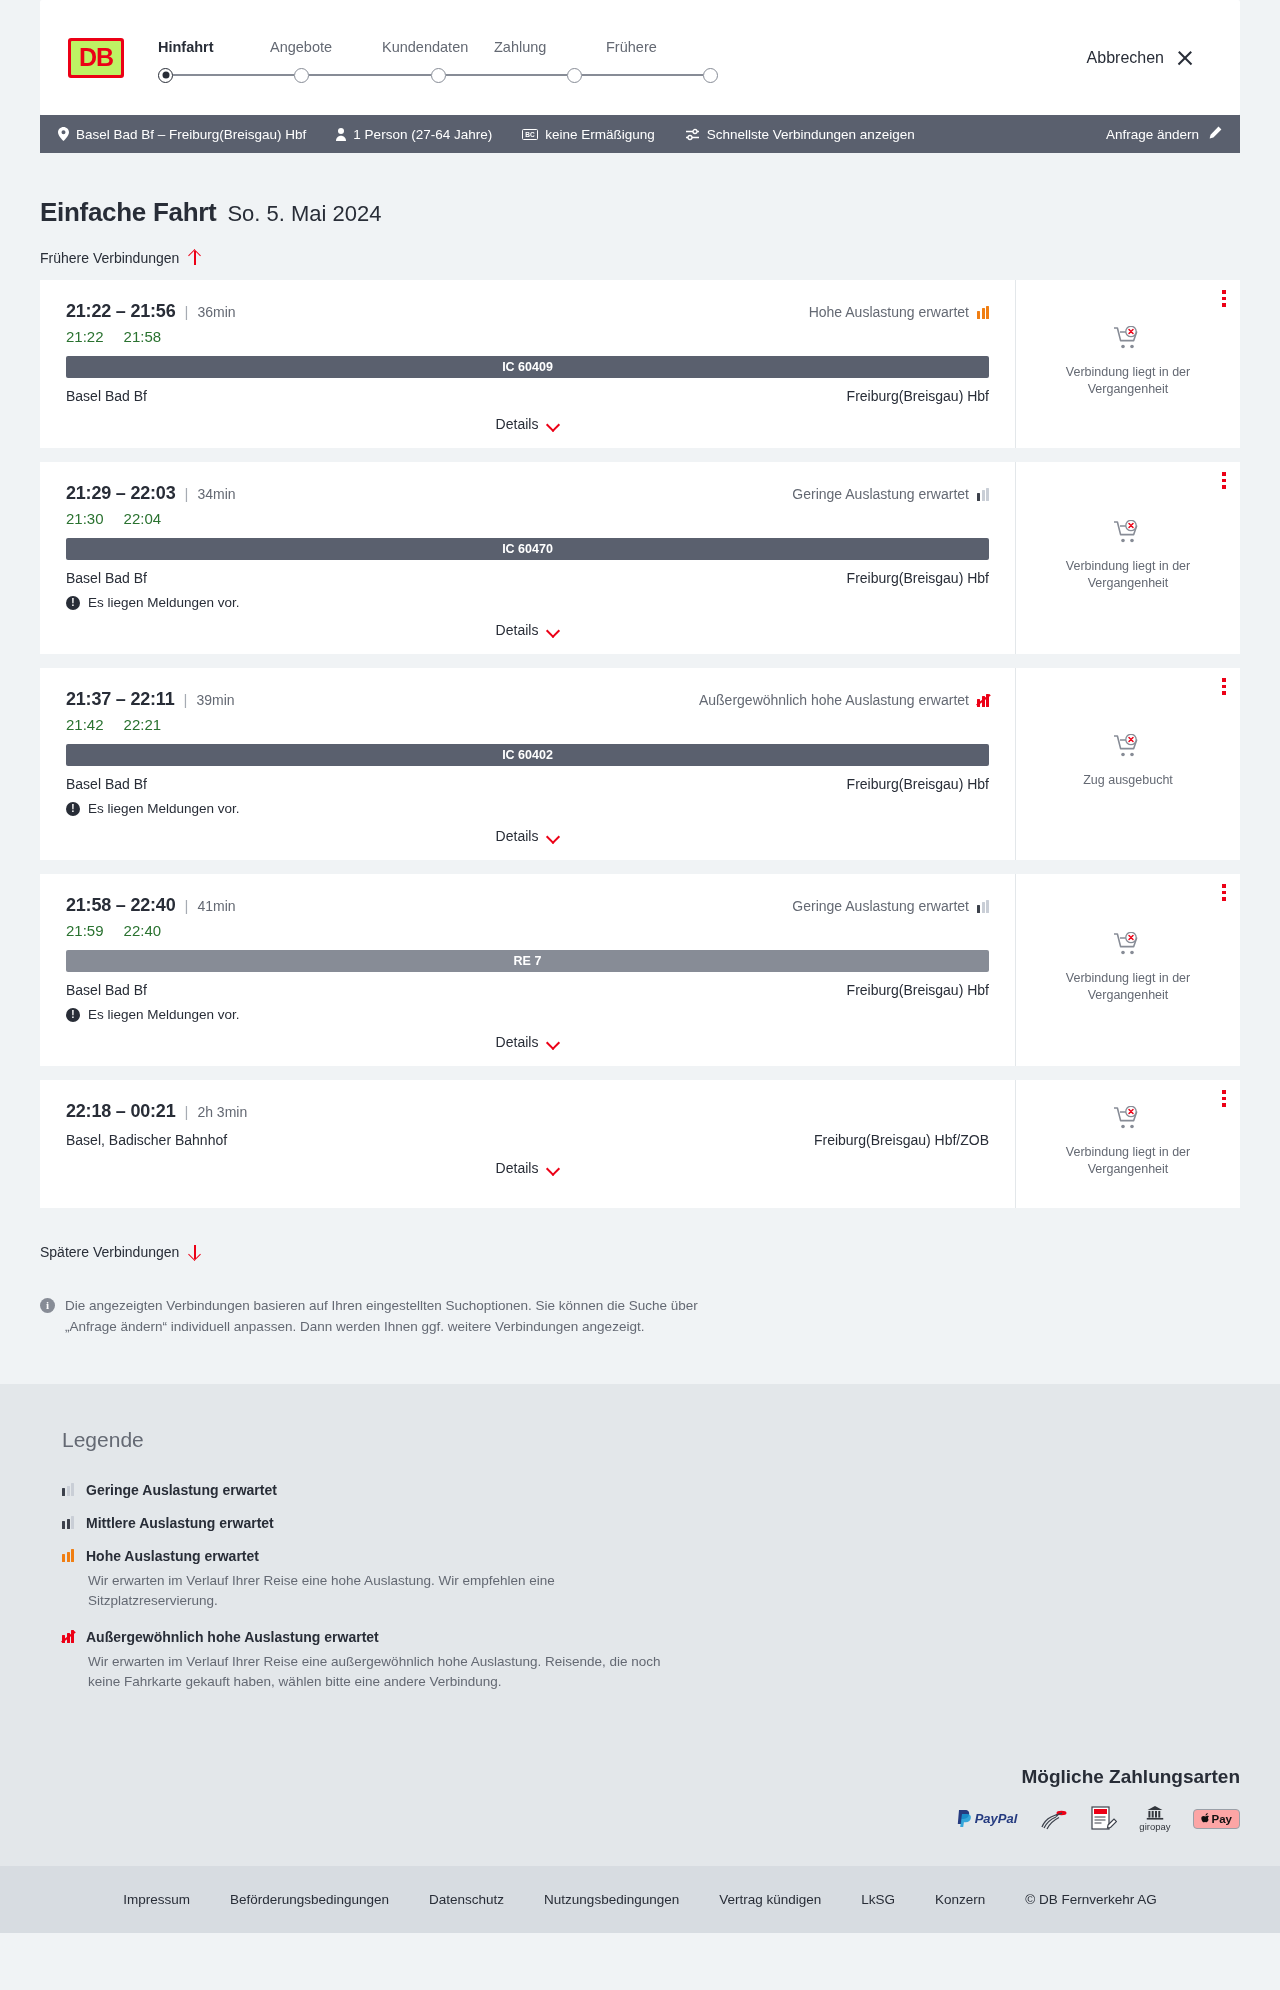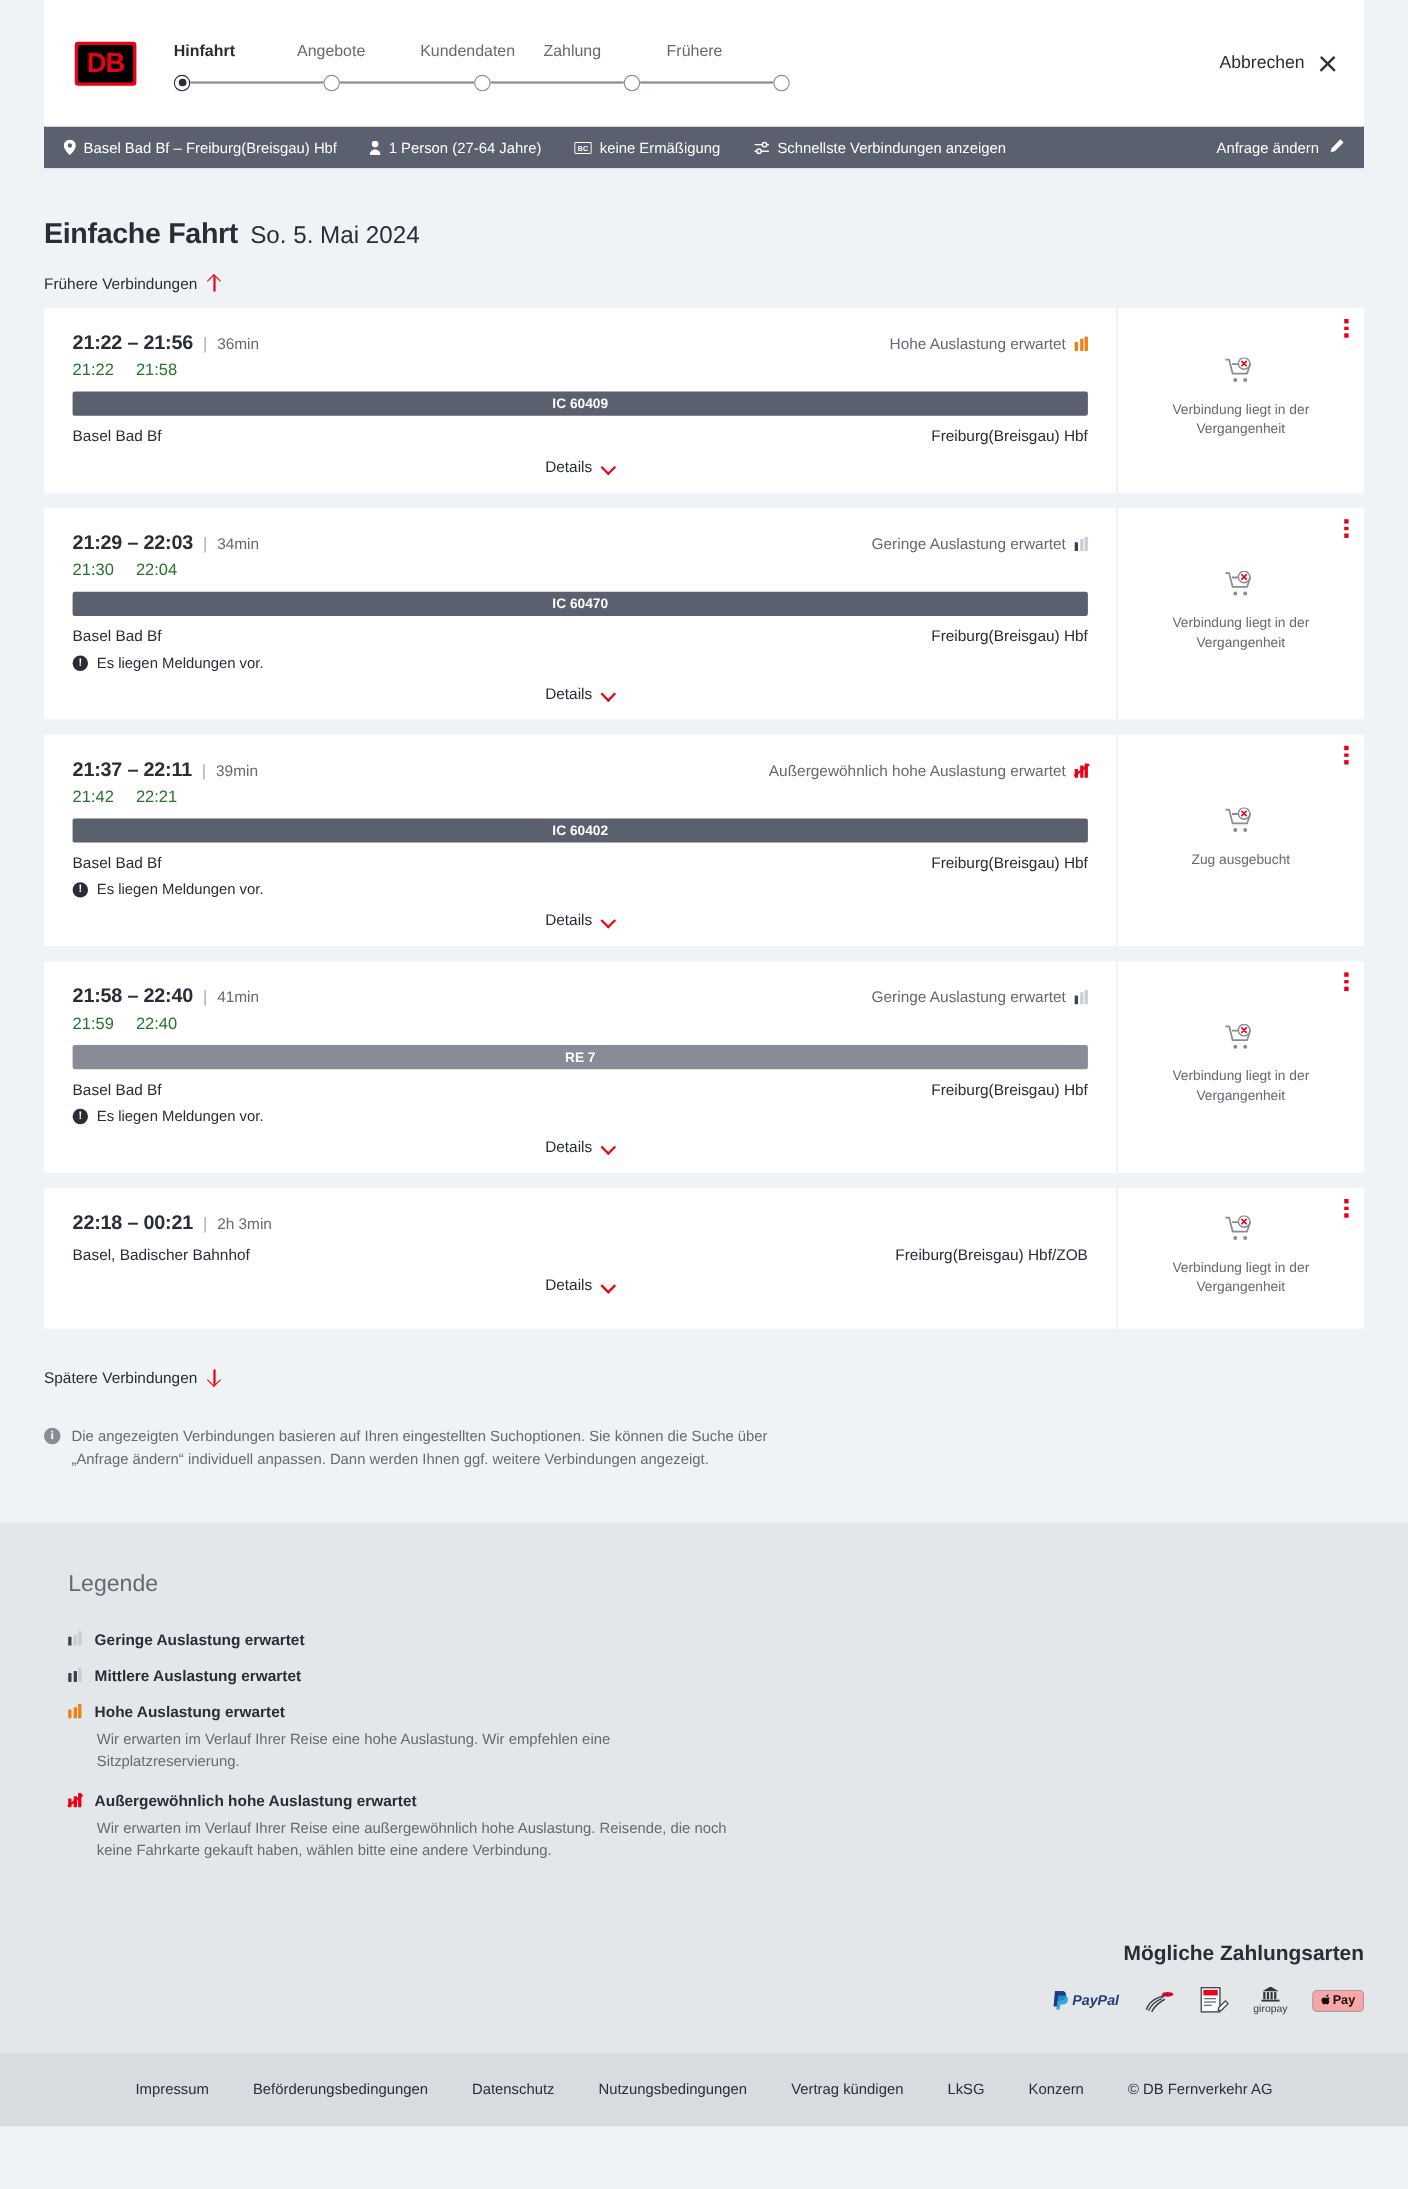--- a/index.html
+++ b/index.html
@@ -30,21 +30,21 @@
     width: 56px; height: 40px;
     background: #ec0016;
     border: 3px solid #ec0016;
     border-radius: 3px;
     display: flex; align-items: center; justify-content: center;
     margin-right: 34px;
     flex: none;
   }
   .db-logo-inner {
     width: 100%; height: 100%;
-    background: #000000;
+    background: #bef264;
     border-radius: 1px;
     display: flex; align-items: center; justify-content: center;
     color: #ec0016;
     font-weight: 800;
     font-size: 25px;
     letter-spacing: -1px;
     font-family: "Liberation Sans", sans-serif;
   }
 
   .stepper { flex: 1; max-width: 560px; padding-top: 6px; }
@@ -80,21 +80,21 @@
     left: 50%; top: 50%;
     width: 7px; height: 7px;
     background: #282d37;
     border-radius: 50%;
     transform: translate(-50%, -50%);
   }
   .dot-line { height: 1.6px; background: #878c96; flex: 1; }
 
   .cancel-btn {
     position: absolute;
-    right: 24px;
+    right: 46px;
     top: 50%;
     transform: translateY(-50%);
     display: flex;
     align-items: center;
     gap: 12px;
     cursor: pointer;
   }
   .cancel-btn .txt { font-size: 16px; color: #282d37; }
   .x-icon { width: 18px; height: 18px; position: relative; }
   .x-icon::before, .x-icon::after {

